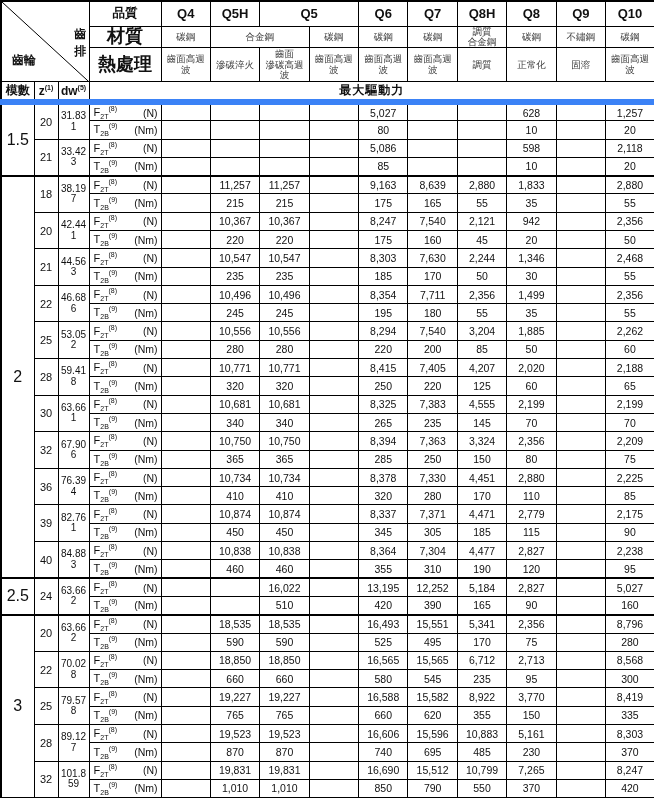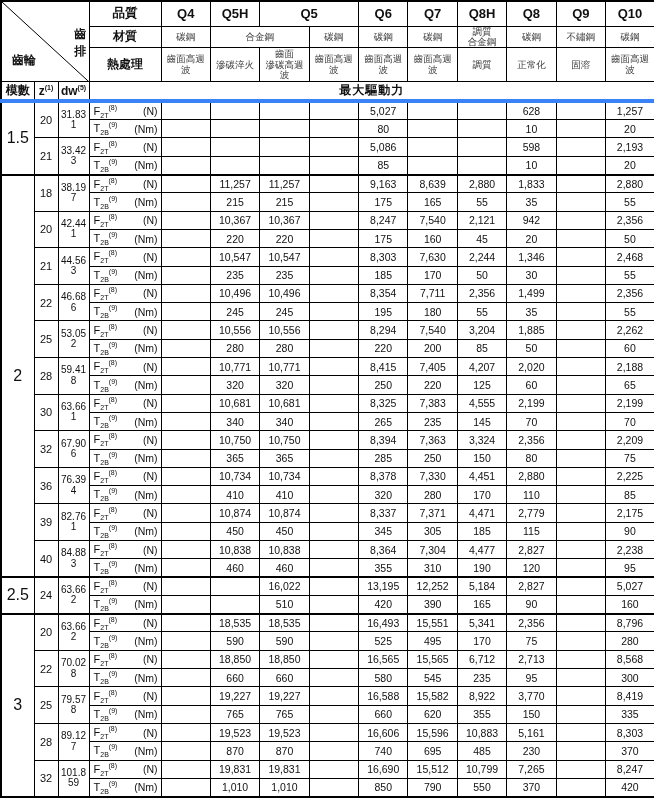--- a/index.html
+++ b/index.html
@@ -7,21 +7,21 @@
   table { border-collapse:collapse; table-layout:fixed; width:654px;
           font-family:"Liberation Sans", sans-serif; color:#111; }
   table, td, th { border:1px solid #000; }
   table { border-width:2px; }
   td, th { padding:0; text-align:center; vertical-align:middle; overflow:hidden; font-weight:normal; }
   .qrow { height:25px; }
   .qrow th { font-size:13px; font-weight:bold; }
   .mrow { height:19px; }
   .hrow { height:34px; }
   .mrow td, .hrow td { font-size:9.5px; line-height:1.1; color:#3a3a3a; white-space:pre-line; }
-  .mrow .rowhead, .hrow .rowhead { font-size:12px; font-weight:bold; color:#111; white-space:normal; }
+  .mrow .rowhead, .hrow .rowhead { font-size:18px; font-weight:bold; color:#111; white-space:normal; }
   .qrow .rowhead { font-size:12.5px; }
   .srow { height:17px; }
   .srow td { font-size:12px; font-weight:bold; }
   .srow sup, .diag sup { font-size:7px; }
   .maxdrive { font-size:12.5px; letter-spacing:1px; }
   .diag { position:relative; padding:0; }
   .diag svg { position:absolute; top:0; left:0; width:100%; height:100%; }
   .diag .dlabel { position:absolute; font-size:12px; font-weight:bold; }
   .diag .d-top { top:24px; left:70px;text-align:center; }
   .diag .d-bottom { top:50px; left:10px; }
@@ -31,21 +31,21 @@
   tbody td.zc { font-size:11px; }
   tbody td.dwc { font-size:10px; word-break:break-all; line-height:1.05; padding:0 1px; }
   tbody td.val { font-size:10.5px; color:#101010; }
   tbody td.rl { padding:0; }
   .rlbox { display:flex; justify-content:space-between; align-items:center; padding:0 3px 0 4px; }
   .rlbox .sym { font-size:11px; }
   .rlbox sub { font-size:7px; }
   .rlbox sup { font-size:7px; }
   .rlbox .unit { font-size:10.5px; }
   tr.module-start td { border-top:2px solid #000; }
-  thead tr.srow td { border-bottom:4px solid #3b82f6;margin-top:13px; }
+  thead tr.srow td { border-bottom:6px solid #3b82f6;margin-top:13px; }
 </style>
 </head>
 <body>
 
 <div class="sheet">
 <table>
   <colgroup>
     <col style="width:33px">
         <col style="width:24px">
         <col style="width:31px">
@@ -172,21 +172,21 @@
           </td>
           <td class="val"></td>
           <td class="val"></td>
           <td class="val"></td>
           <td class="val"></td>
           <td class="val">5,086</td>
           <td class="val"></td>
           <td class="val"></td>
           <td class="val">598</td>
           <td class="val"></td>
-          <td class="val">2,193</td>
+          <td class="val">2,118</td>
         </tr>
         <tr>
           <td class="rl">
             <div class="rlbox">
               <span class="sym">T<sub>2B</sub><sup>(9)</sup></span>
               <span class="unit">(Nm)</span>
             </div>
           </td>
           <td class="val"></td>
           <td class="val"></td>

